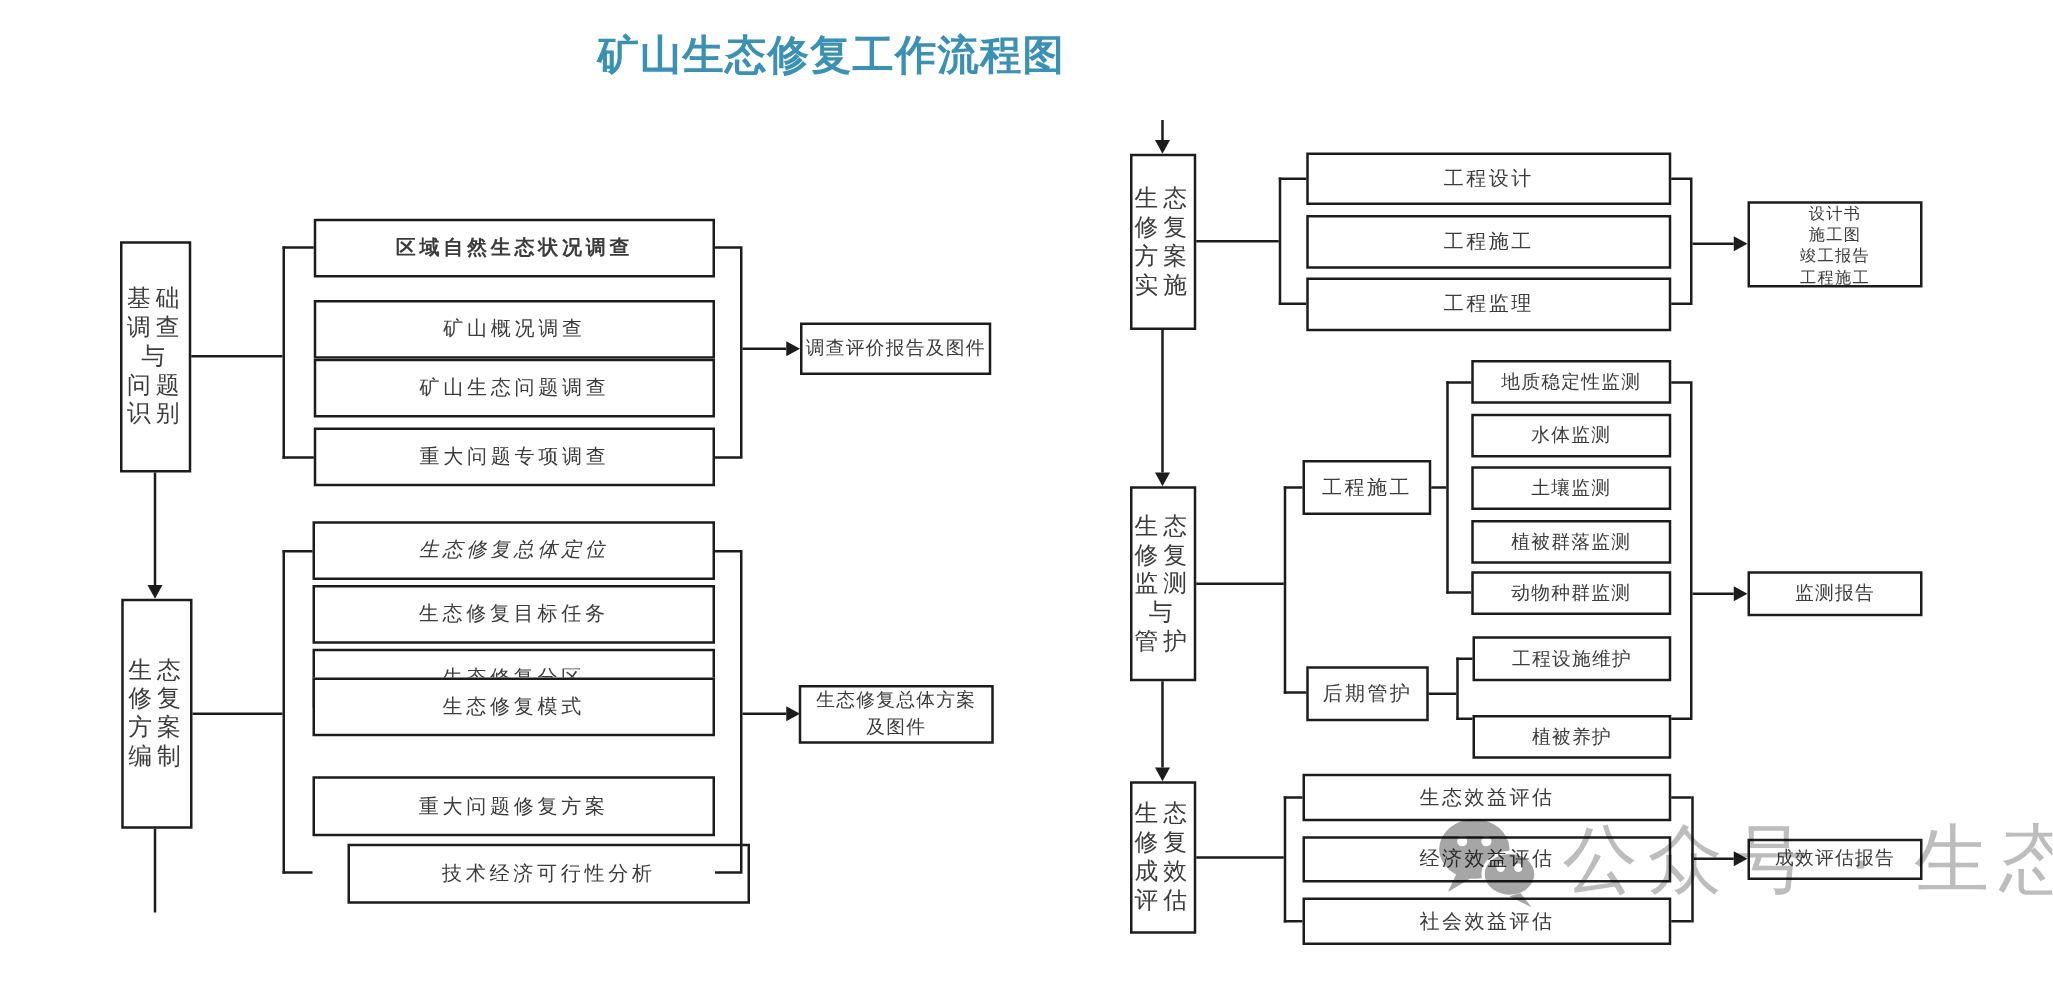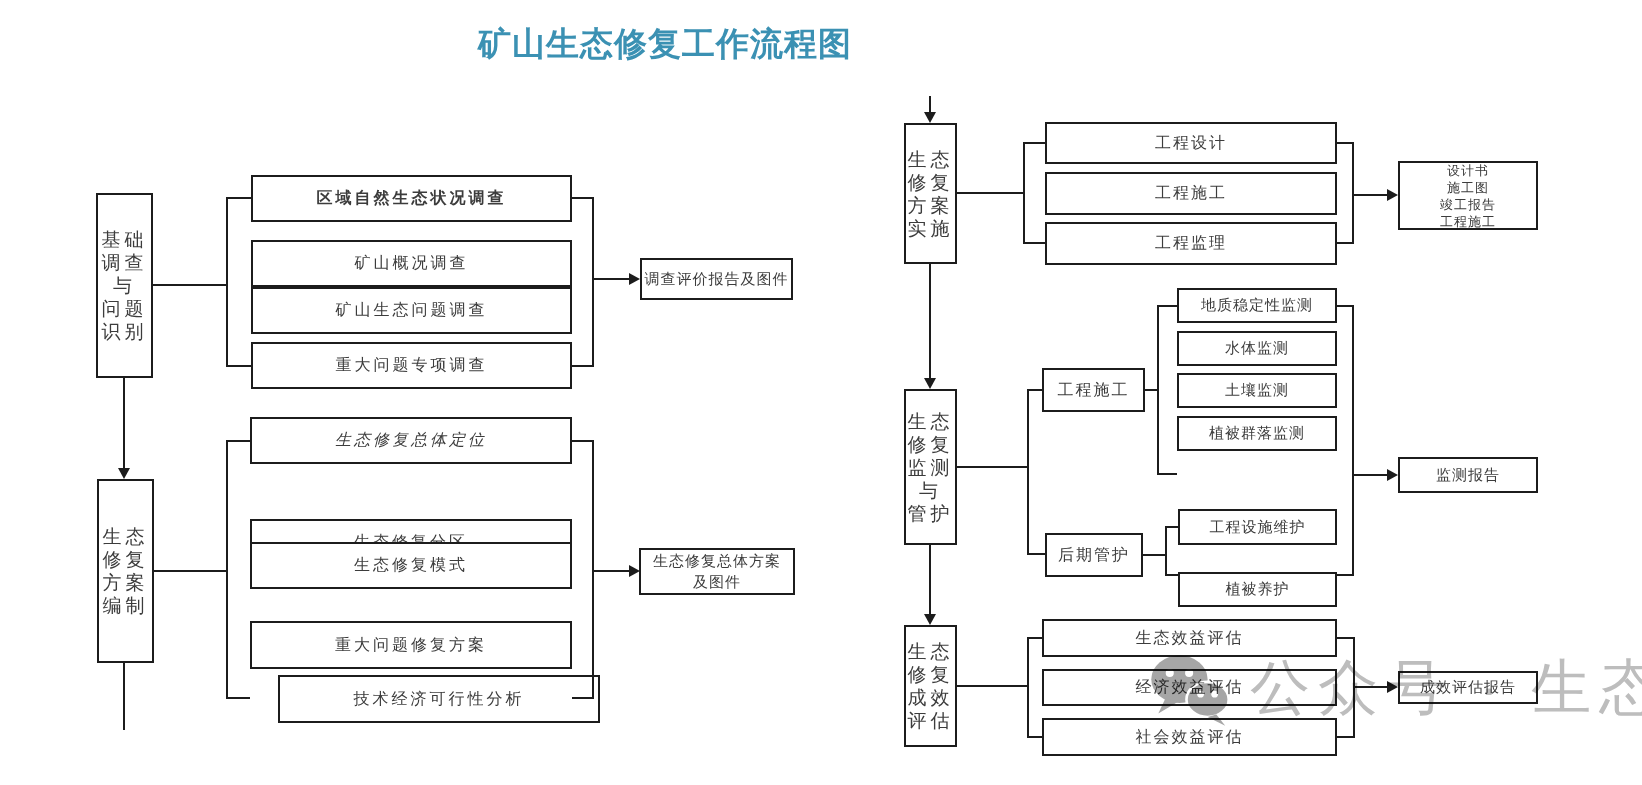--- a/index.html
+++ b/index.html
@@ -55,20 +55,21 @@
   <div class="hline" style="left:594px;top:278px;width:35px;"></div>
   <div class="arr-r" style="left:629px;top:273px;"></div>
   <div class="vline" style="left:123px;top:378px;height:90px;"></div>
   <div class="arr-d" style="left:118px;top:468px;"></div>
 
   <div class="box vbox" style="left:97px;top:479px;width:57px;height:184px;">生态
 修复
 方案
 编制</div>
   <div class="box item" style="left:250px;top:417px;width:322px;height:47px;font-style:italic;">生态修复总体定位</div>
+  <div class="box item" style="left:250px;top:468px;width:322px;height:47px;">生态修复目标任务</div>
   <div class="box item" style="left:250px;top:519px;width:322px;height:47px;">生态修复分区</div>
   <div class="box item" style="left:250px;top:542px;width:322px;height:47px;">生态修复模式</div>
   <div class="box item" style="left:250px;top:621px;width:322px;height:48px;">重大问题修复方案</div>
   <div class="box item" style="left:250px;top:675px;width:322px;height:48px;margin-left:28px;">技术经济可行性分析</div>
   <div class="box out" style="left:639px;top:548px;width:156px;height:47px;">生态修复总体方案
 及图件</div>
   <div class="hline" style="left:154px;top:570px;width:72px;"></div>
   <div class="vline" style="left:226px;top:440px;height:259px;"></div>
   <div class="hline" style="left:226px;top:440px;width:24px;"></div>
   <div class="hline" style="left:226px;top:697px;width:24px;"></div>
@@ -107,20 +108,21 @@
   <div class="box vbox" style="left:904px;top:389px;width:53px;height:156px;">生态
 修复
 监测
 与
 管护</div>
   <div class="box sub" style="left:1042px;top:368px;width:103px;height:44px;">工程施工</div>
   <div class="box mon" style="left:1177px;top:288px;width:160px;height:35px;">地质稳定性监测</div>
   <div class="box mon" style="left:1177px;top:331px;width:160px;height:35px;">水体监测</div>
   <div class="box mon" style="left:1177px;top:373px;width:160px;height:35px;">土壤监测</div>
   <div class="box mon" style="left:1177px;top:416px;width:160px;height:35px;">植被群落监测</div>
+  <div class="box mon" style="left:1177px;top:457px;width:160px;height:35px;">动物种群监测</div>
   <div class="box sub" style="left:1045px;top:533px;width:98px;height:44px;">后期管护</div>
   <div class="box mon" style="left:1178px;top:509px;width:159px;height:36px;">工程设施维护</div>
   <div class="box mon" style="left:1178px;top:558px;width:159px;height:35px;margin-top:14px;">植被养护</div>
   <div class="box out" style="left:1398px;top:457px;width:140px;height:36px;">监测报告</div>
   <div class="hline" style="left:957px;top:466px;width:70px;"></div>
   <div class="vline" style="left:1027px;top:389px;height:166px;"></div>
   <div class="hline" style="left:1027px;top:389px;width:15px;"></div>
   <div class="hline" style="left:1027px;top:553px;width:18px;"></div>
   <div class="hline" style="left:1145px;top:389px;width:12px;"></div>
   <div class="vline" style="left:1157px;top:305px;height:170px;"></div>

